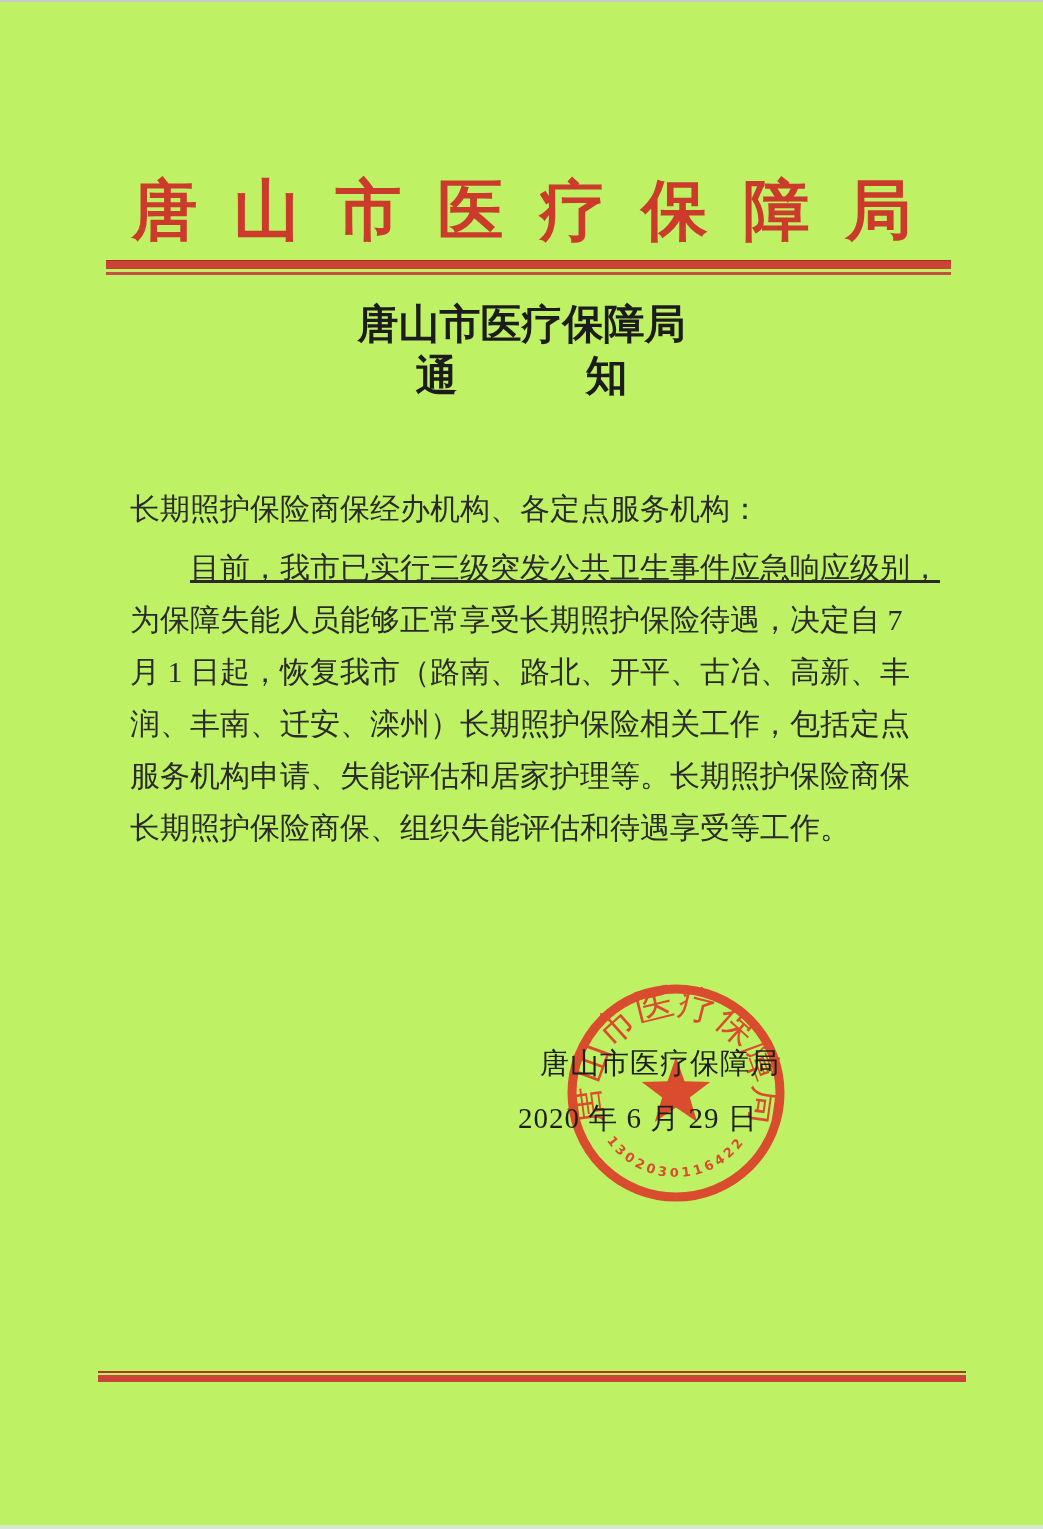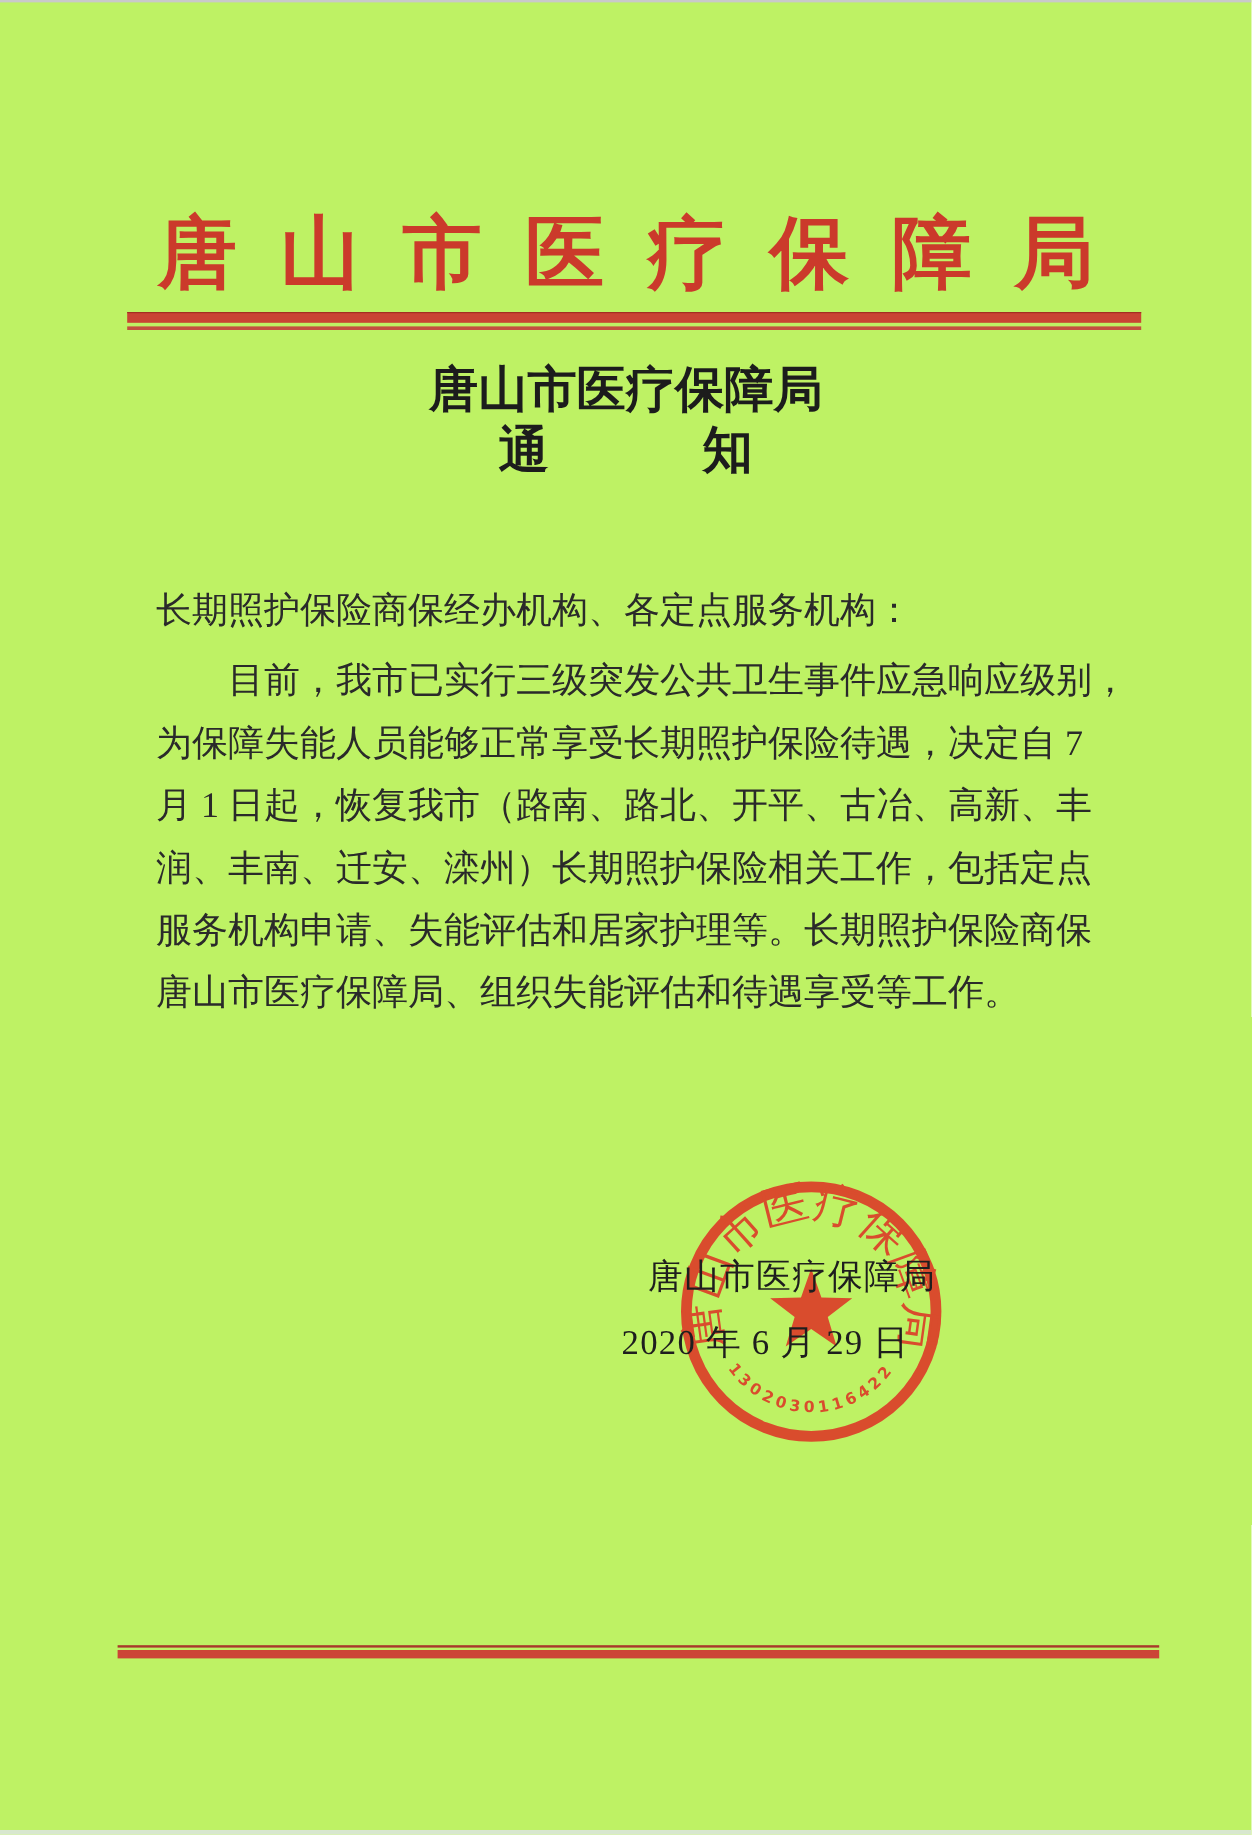--- a/index.html
+++ b/index.html
@@ -45,21 +45,21 @@
   .title-line1 { font-size: 41px; line-height: 52px; }
   .title-line2 { font-size: 42px; line-height: 53px; letter-spacing: 0.5px; white-space: nowrap; }
   .title-line3 { font-size: 42px; line-height: 53px; display: flex; justify-content: center; gap: 128px; }
 
   .body-text {
     position: absolute; top: 483px; left: 130px; width: 790px;
     color: #2a2a2a; font-size: 30px; line-height: 52px;
   }
   .salutation { margin-bottom: 7px; white-space: nowrap; }
   .body-line { white-space: nowrap; }
-  .body-line.indent { text-indent: 60px; }
+  .body-line.indent { text-indent: 60px; text-decoration: underline; }
 
   .seal {
     position: absolute; left: 555px; top: 972px;
     width: 242px; height: 242px; z-index: 1; opacity: .9;
   }
 
   .signature {
     position: absolute; top: 1044px; left: 540px; z-index: 2;
     color: #1e1e1e; font-size: 29px; letter-spacing: 1px; white-space: nowrap;
   }
@@ -96,21 +96,21 @@
     </div>
   </div>
 
   <div class="body-text">
     <div class="salutation">长期照护保险商保经办机构、各定点服务机构：</div>
     <div class="body-line indent">目前，我市已实行三级突发公共卫生事件应急响应级别，</div>
     <div class="body-line">为保障失能人员能够正常享受长期照护保险待遇，决定自 7</div>
     <div class="body-line">月 1 日起，恢复我市（路南、路北、开平、古冶、高新、丰</div>
     <div class="body-line">润、丰南、迁安、滦州）长期照护保险相关工作，包括定点</div>
     <div class="body-line">服务机构申请、失能评估和居家护理等。长期照护保险商保</div>
-    <div class="body-line">唐山市医疗保障局、组织失能评估和待遇享受等工作。</div>
+    <div class="body-line">长期照护保险商保、组织失能评估和待遇享受等工作。</div>
   </div>
 
   <svg class="seal" viewBox="-121 -121 242 242" xmlns="http://www.w3.org/2000/svg">
     <circle cx="0" cy="0" r="104" fill="none" stroke="#dd3b28" stroke-width="9"></circle>
     <defs>
       <path id="sealArc" d="M -73.3 26.7 A 78 78 0 1 1 73.3 26.7" fill="none"></path>
       <path id="sealNumArc" d="M -67.1 50.6 A 84 84 0 0 0 67.1 50.6" fill="none"></path>
     </defs>
     <text font-family="Liberation Serif, DejaVu Serif, serif" font-size="38" fill="#dd3b28" text-anchor="middle">
       <textPath href="#sealArc" startOffset="50%">唐山市医疗保障局</textPath>

